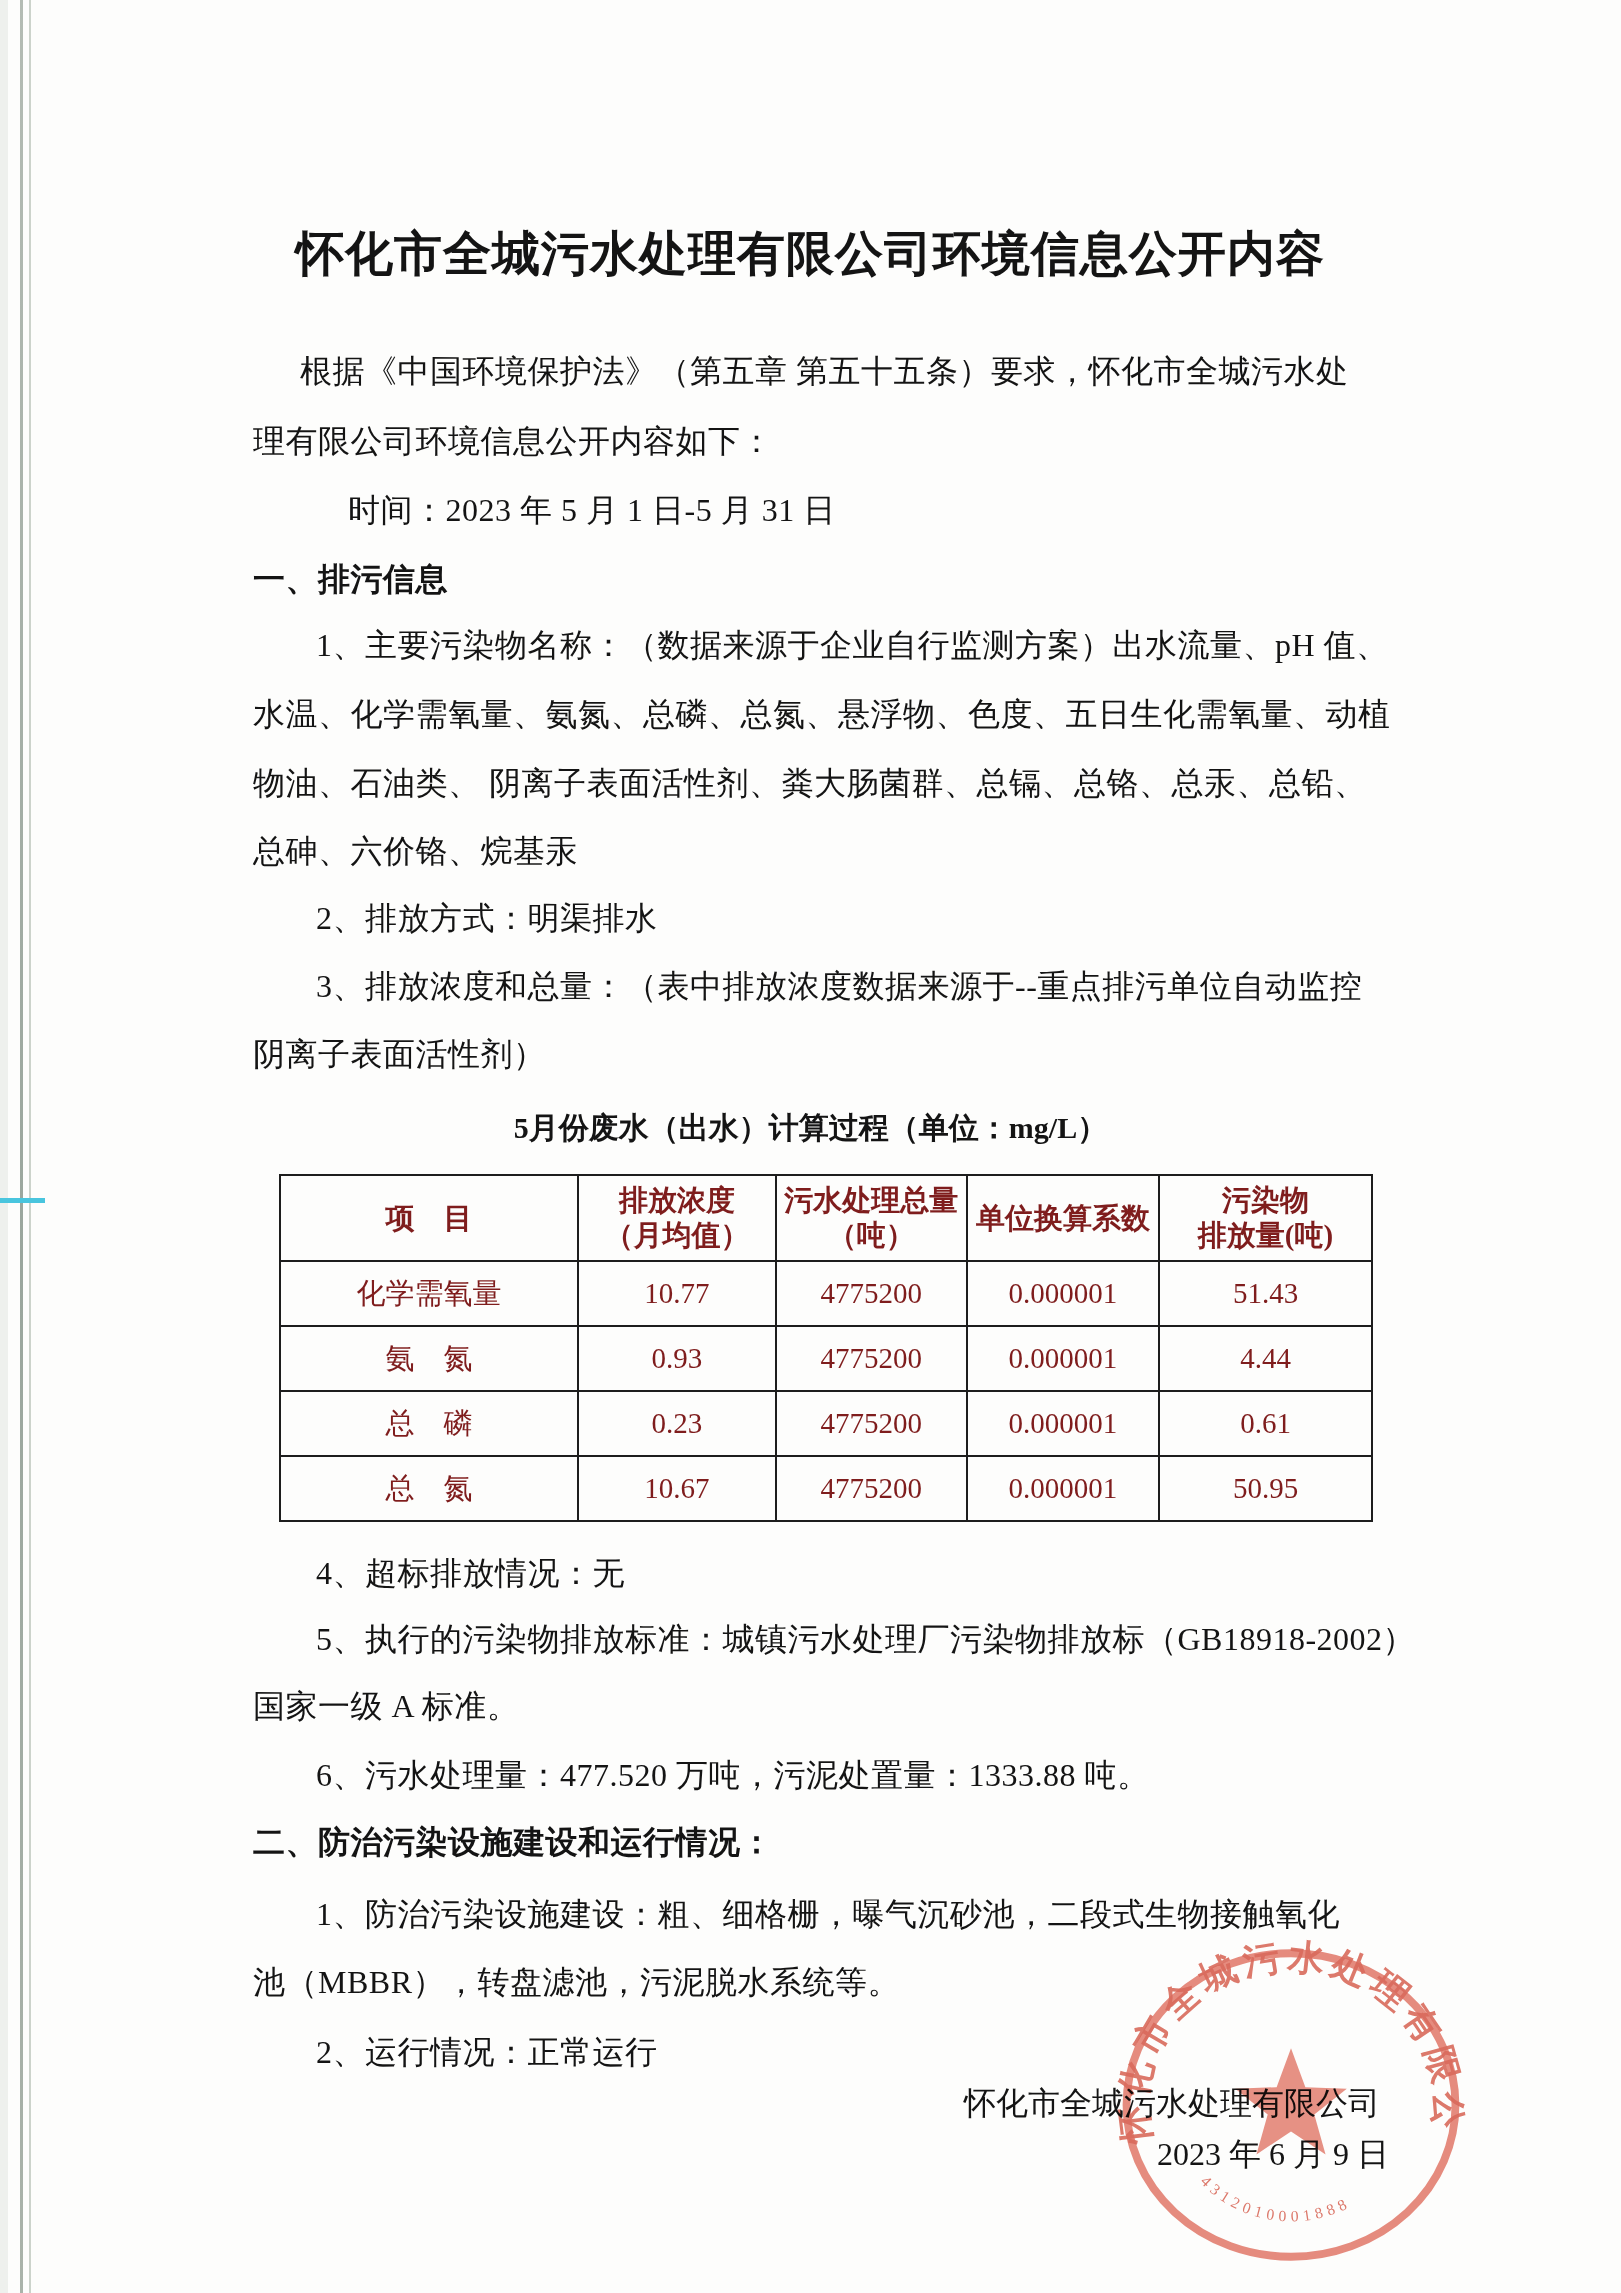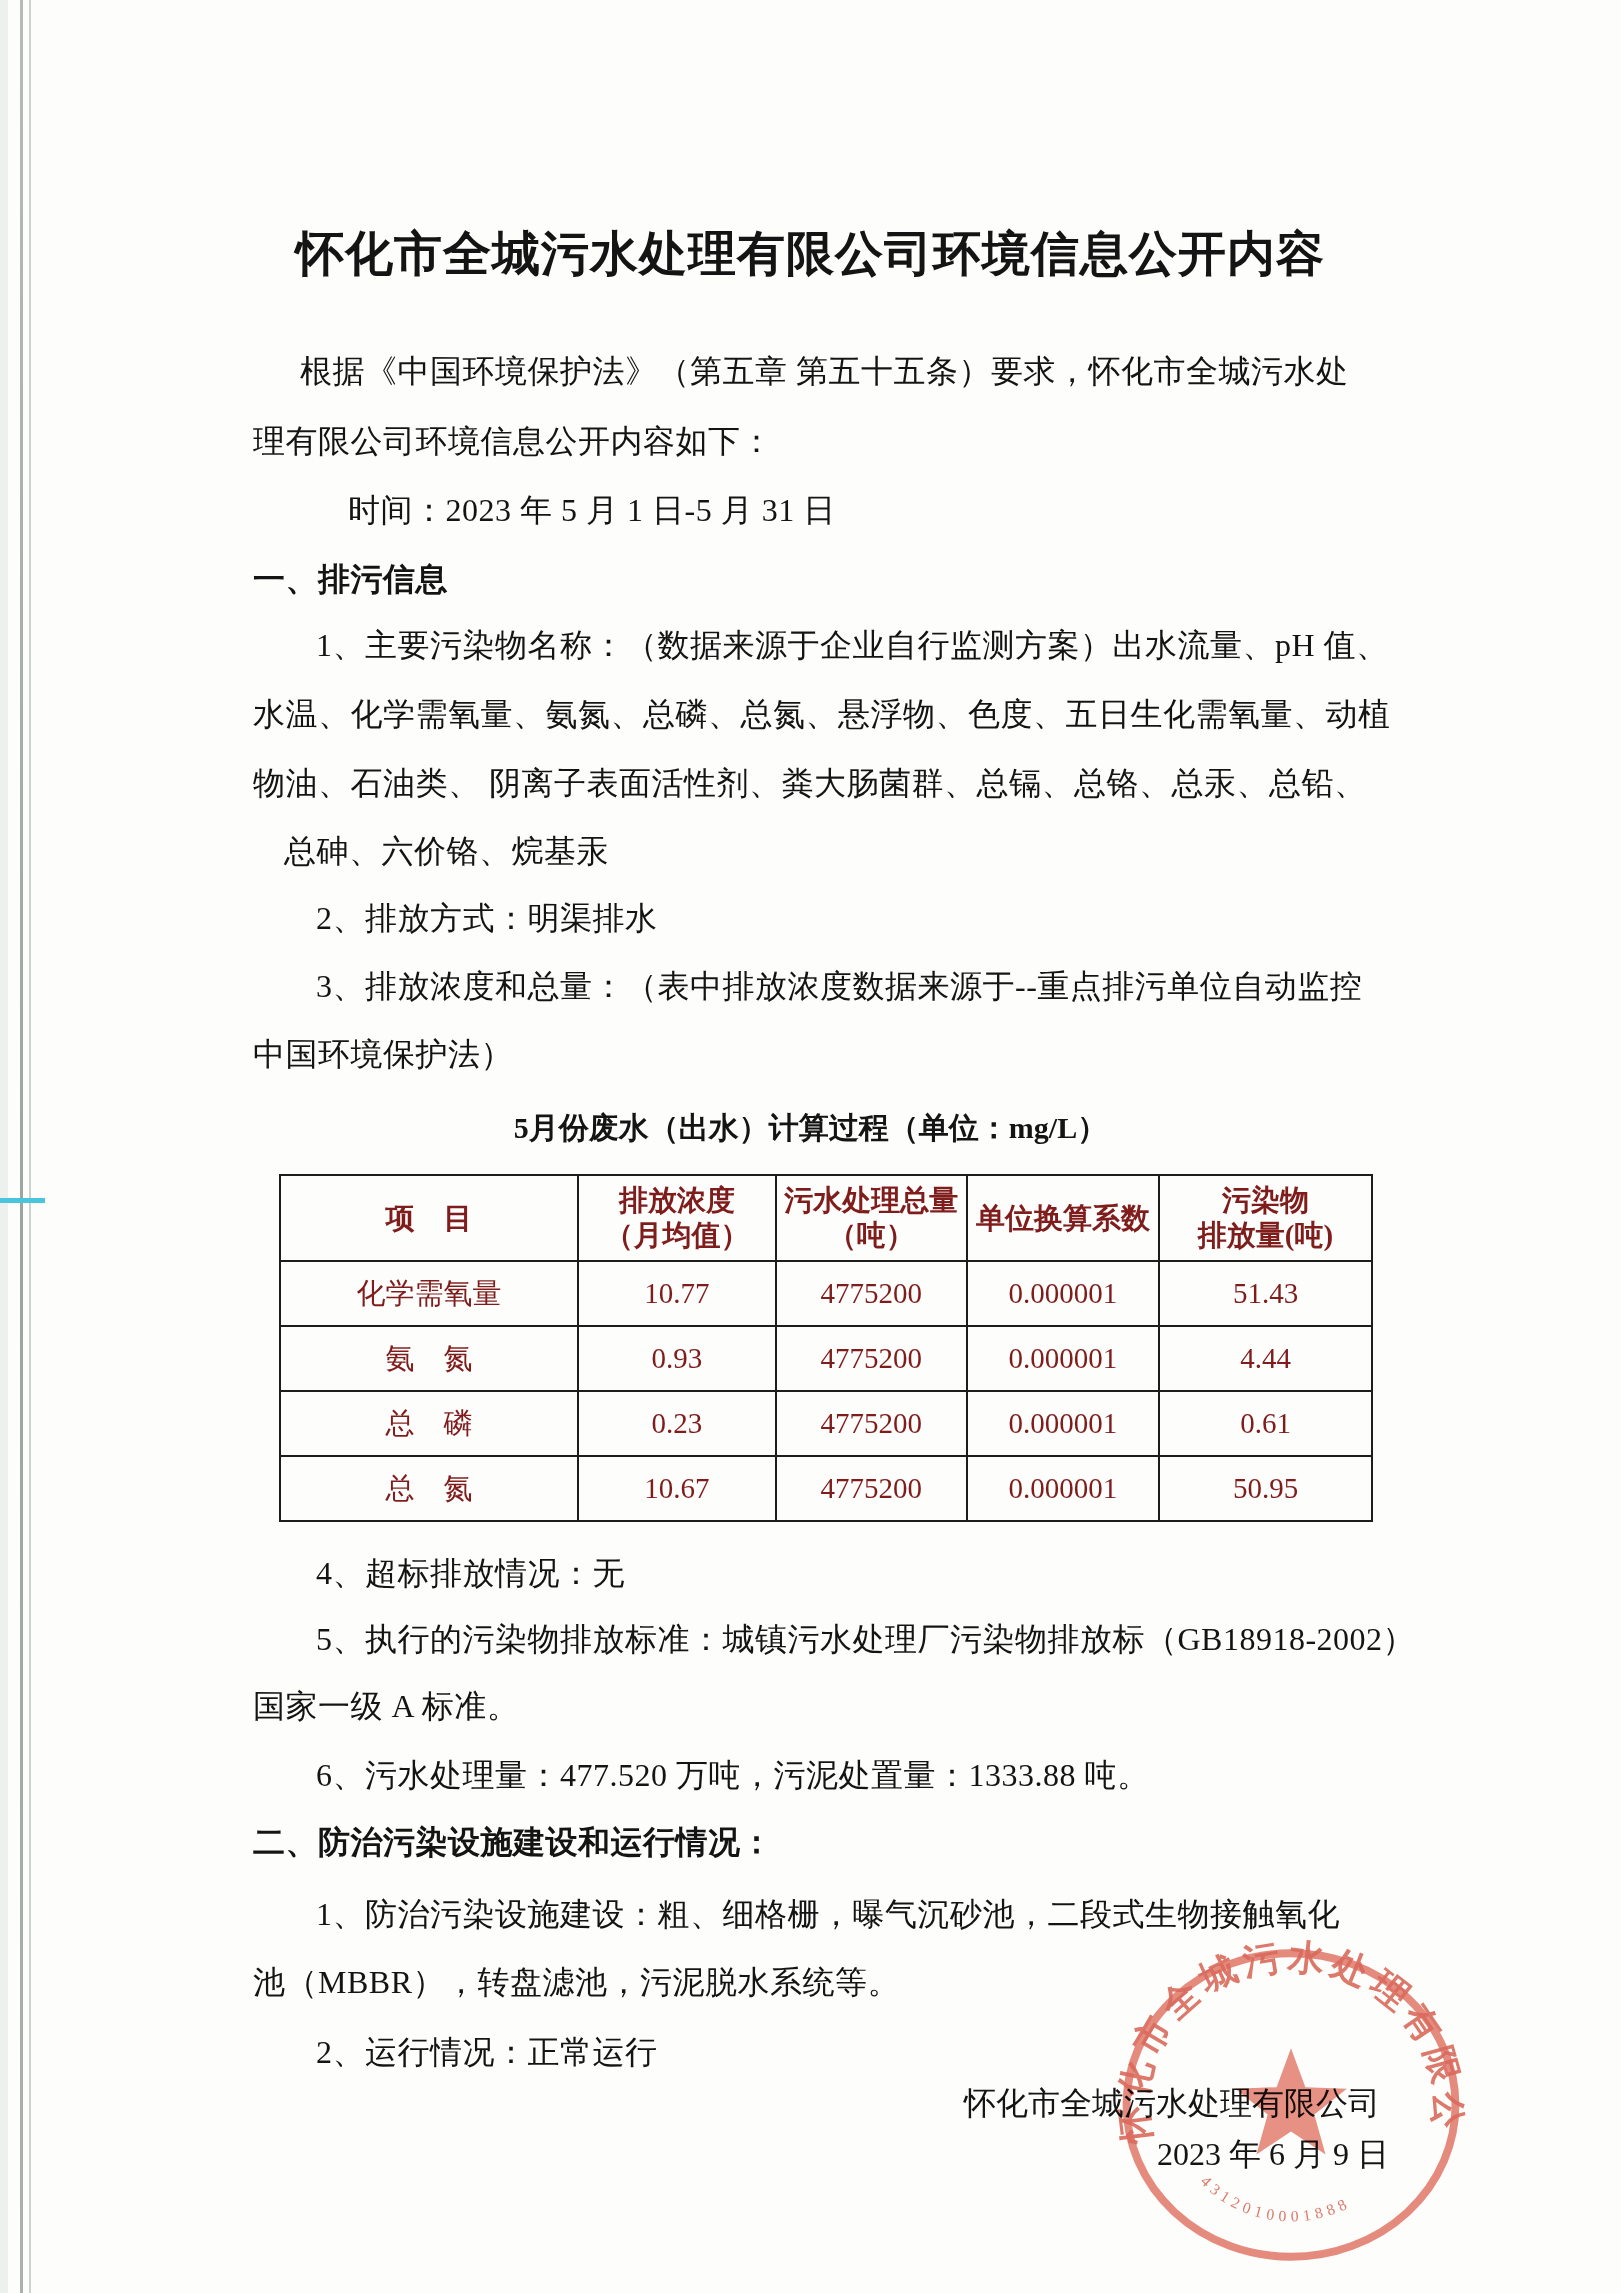--- a/index.html
+++ b/index.html
@@ -66,24 +66,24 @@
 
   <div class="doc-title">怀化市全城污水处理有限公司环境信息公开内容</div>
 
   <div class="line" style="top:353px;left:300px;">根据《中国环境保护法》（第五章 第五十五条）要求，怀化市全城污水处</div>
   <div class="line" style="top:423px;left:253px;">理有限公司环境信息公开内容如下：</div>
   <div class="line" style="top:492px;left:348px;">时间：2023 年 5 月 1 日-5 月 31 日</div>
   <div class="line semibold" style="top:561px;left:253px;">一、排污信息</div>
   <div class="line" style="top:627px;left:316px;">1、主要污染物名称：（数据来源于企业自行监测方案）出水流量、pH 值、</div>
   <div class="line" style="top:696px;left:253px;">水温、化学需氧量、氨氮、总磷、总氮、悬浮物、色度、五日生化需氧量、动植</div>
   <div class="line" style="top:765px;left:253px;">物油、石油类、 阴离子表面活性剂、粪大肠菌群、总镉、总铬、总汞、总铅、</div>
-  <div class="line" style="top:833px;left:253px;margin-left:31px;">总砷、六价铬、烷基汞</div>
+  <div class="line" style="top:833px;left:253px;">总砷、六价铬、烷基汞</div>
   <div class="line" style="top:900px;left:316px;">2、排放方式：明渠排水</div>
   <div class="line" style="top:968px;left:316px;">3、排放浓度和总量：（表中排放浓度数据来源于--重点排污单位自动监控</div>
-  <div class="line" style="top:1036px;left:253px;">中国环境保护法）</div>
+  <div class="line" style="top:1036px;left:253px;">阴离子表面活性剂）</div>
 
   <div class="tbl-title">5月份废水（出水）计算过程（单位：mg/L）</div>
 
   <table class="data">
     <colgroup>
       <col style="width:27.3%">
         <col style="width:18.1%">
         <col style="width:17.5%">
         <col style="width:17.6%">
         <col style="width:19.5%">

